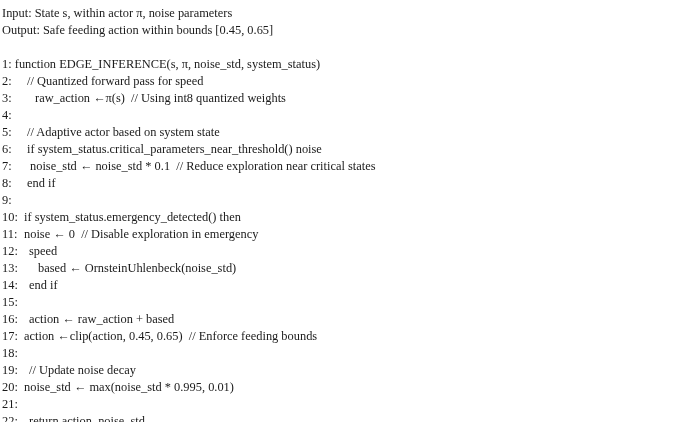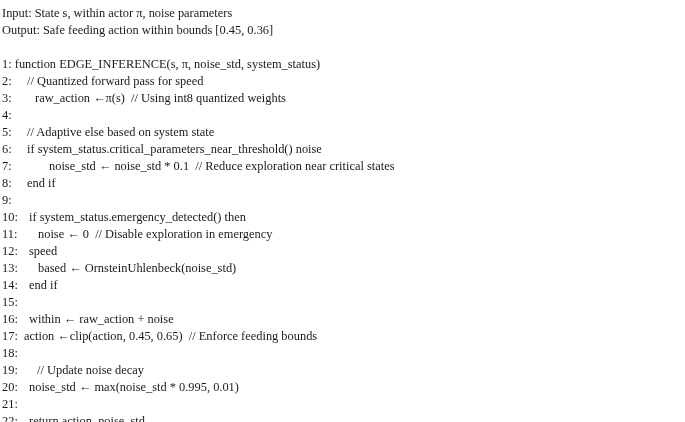--- a/index.html
+++ b/index.html
@@ -34,38 +34,38 @@
     }
     .code {
       display: inline-block;
     }
   </style>
 </head>
 <body>
 
 <div class="algo">
   <div class="line" style="top:5px">Input: State s, within actor π, noise parameters</div>
-  <div class="line" style="top:22px">Output: Safe feeding action within bounds [0.45, 0.36]</div>
+  <div class="line" style="top:22px">Output: Safe feeding action within bounds [0.45, 0.65]</div>
 
   <div class="line" style="top:56px"><span class="ln">1:</span> <span class="code">function EDGE_INFERENCE(s, π, noise_std, system_status)</span></div>
   <div class="line" style="top:73px"><span class="ln" style="width:19px">2:</span><span class="code" style="margin-left:6px">// Quantized forward pass for speed</span></div>
   <div class="line" style="top:90px"><span class="ln" style="width:19px">3:</span><span class="code" style="margin-left:14px">raw_action ←π(s)  // Using int8 quantized weights</span></div>
   <div class="line" style="top:107px"><span class="ln" style="width:19px">4:</span><span class="code"></span></div>
-  <div class="line" style="top:124px"><span class="ln" style="width:19px">5:</span><span class="code" style="margin-left:6px">// Adaptive else based on system state</span></div>
+  <div class="line" style="top:124px"><span class="ln" style="width:19px">5:</span><span class="code" style="margin-left:6px">// Adaptive actor based on system state</span></div>
   <div class="line" style="top:141px"><span class="ln" style="width:19px">6:</span><span class="code" style="margin-left:6px">if system_status.critical_parameters_near_threshold() noise</span></div>
-  <div class="line" style="top:158px"><span class="ln" style="width:19px">7:</span><span class="code" style="margin-left:28px">noise_std ← noise_std * 0.1  // Reduce exploration near critical states</span></div>
+  <div class="line" style="top:158px"><span class="ln" style="width:19px">7:</span><span class="code" style="margin-left:9px">noise_std ← noise_std * 0.1  // Reduce exploration near critical states</span></div>
   <div class="line" style="top:175px"><span class="ln" style="width:19px">8:</span><span class="code" style="margin-left:6px">end if</span></div>
   <div class="line" style="top:192px"><span class="ln" style="width:19px">9:</span><span class="code"></span></div>
 
-  <div class="line" style="top:209px"><span class="ln" style="width:22px">10:</span><span class="code" style="margin-left:5px">if system_status.emergency_detected() then</span></div>
-  <div class="line" style="top:226px"><span class="ln" style="width:22px">11:</span><span class="code" style="margin-left:14px">noise ← 0  // Disable exploration in emergency</span></div>
+  <div class="line" style="top:209px"><span class="ln" style="width:22px">10:</span><span class="code" style="">if system_status.emergency_detected() then</span></div>
+  <div class="line" style="top:226px"><span class="ln" style="width:22px">11:</span><span class="code" style="">noise ← 0  // Disable exploration in emergency</span></div>
   <div class="line" style="top:243px"><span class="ln" style="width:22px">12:</span><span class="code" style="margin-left:5px">speed</span></div>
   <div class="line" style="top:260px"><span class="ln" style="width:22px">13:</span><span class="code" style="margin-left:14px">based ← OrnsteinUhlenbeck(noise_std)</span></div>
   <div class="line" style="top:277px"><span class="ln" style="width:22px">14:</span><span class="code" style="margin-left:5px">end if</span></div>
   <div class="line" style="top:294px"><span class="ln" style="width:22px">15:</span><span class="code"></span></div>
-  <div class="line" style="top:311px"><span class="ln" style="width:22px">16:</span><span class="code" style="margin-left:5px">within ← raw_action + noise</span></div>
+  <div class="line" style="top:311px"><span class="ln" style="width:22px">16:</span><span class="code" style="margin-left:5px">action ← raw_action + based</span></div>
   <div class="line" style="top:328px"><span class="ln" style="width:22px">17:</span><span class="code" style="">action ←clip(action, 0.45, 0.65)  // Enforce feeding bounds</span></div>
   <div class="line" style="top:345px"><span class="ln" style="width:22px">18:</span><span class="code"></span></div>
-  <div class="line" style="top:362px"><span class="ln" style="width:22px">19:</span><span class="code" style="margin-left:13px">// Update noise decay</span></div>
-  <div class="line" style="top:379px"><span class="ln" style="width:22px">20:</span><span class="code" style="margin-left:5px">noise_std ← max(noise_std * 0.995, 0.01)</span></div>
+  <div class="line" style="top:362px"><span class="ln" style="width:22px">19:</span><span class="code" style="margin-left:5px">// Update noise decay</span></div>
+  <div class="line" style="top:379px"><span class="ln" style="width:22px">20:</span><span class="code" style="">noise_std ← max(noise_std * 0.995, 0.01)</span></div>
   <div class="line" style="top:396px"><span class="ln" style="width:22px">21:</span><span class="code"></span></div>
   <div class="line" style="top:413px"><span class="ln" style="width:22px">22:</span><span class="code" style="margin-left:5px">return action, noise_std</span></div>
 </div>
 
 </body></html>

